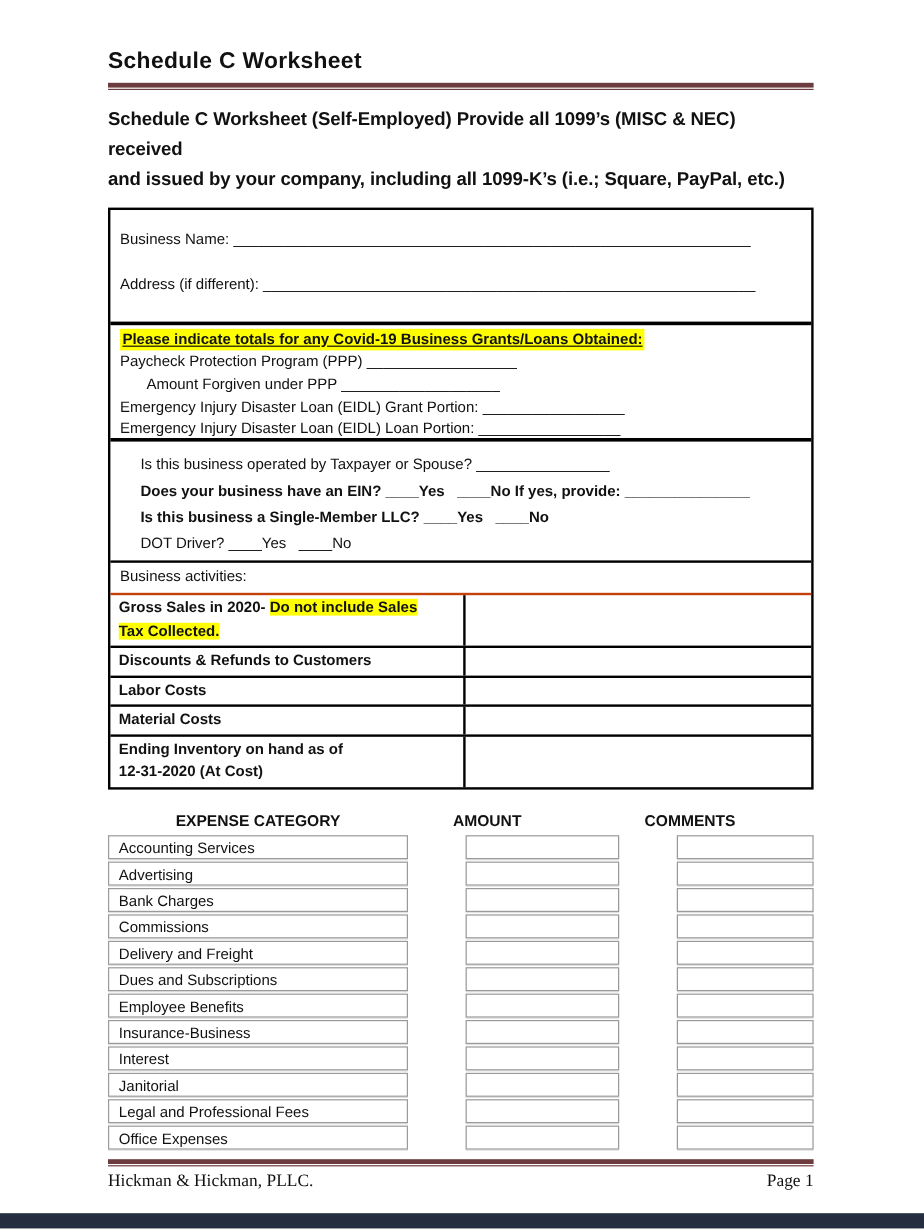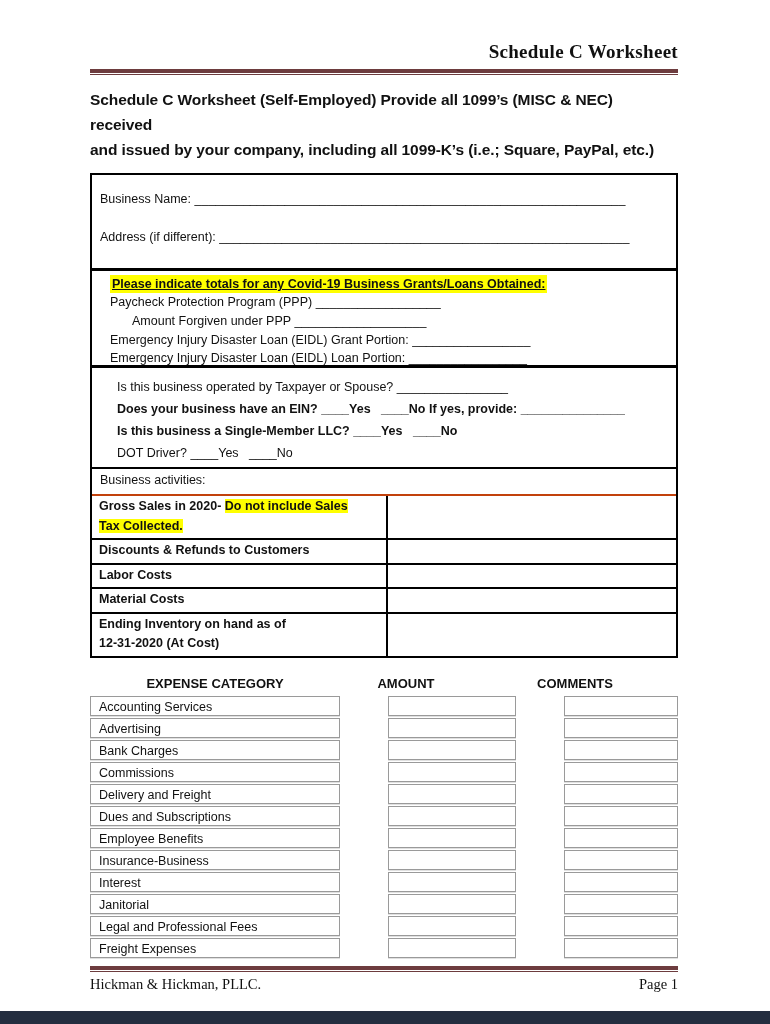--- a/index.html
+++ b/index.html
@@ -1,34 +1,34 @@
 <!DOCTYPE html>
 <html><head>
 <meta charset="utf-8">
 <style>
   html,body{margin:0;padding:0;background:#fff;}
   .page{position:relative;width:770px;height:1024px;background:#fff;overflow:hidden;
         font-family:"Liberation Sans","DejaVu Sans",sans-serif;color:#111;}
   .doc{position:absolute;left:90px;top:0;width:588px;}
 
-  .title{margin-top:40px;text-align:right;font-family:Liberation Serif, serif;
+  .title{margin-top:40px;text-align:left;font-family:Liberation Sans, sans-serif;
          font-size:19px;font-weight:600;letter-spacing:.3px;line-height:24px;}
   .hrule{margin-top:5px;}
   .hrule .thick{height:4px;background:var(--maroon);}
   .hrule .thin{height:1px;background:var(--maroon);margin-top:1px;}
 
   .intro{margin-top:12px;font-size:15.5px;line-height:25px;font-weight:700;
          white-space:pre-wrap;letter-spacing:-0.1px;}
 
   .formbox{margin-top:11px;border:2px solid #000;}
   .fline{font-size:12.5px;line-height:19px;white-space:pre-wrap;}
   .sec-a{box-sizing:border-box;height:93px;padding:15px 8px 0;}
   .sec-a .fline{margin-bottom:19px;}
   .sec-covid{box-sizing:border-box;height:100px;border-top:3px solid #000;border-bottom:3px solid #000;
-             padding:3px 18px 0;overflow:hidden;}
+             padding:3px 8px 0;overflow:hidden;}
   .covid-head{display:inline-block;background:var(--hl);font-weight:700;font-size:12.5px;line-height:18px;
               text-decoration:underline;padding:0 2px;}
   .sec-covid .fline{line-height:18.8px;}
   .indent{padding-left:22px;}
   .sec-q{box-sizing:border-box;height:99px;padding:8px 25px 0;overflow:hidden;}
   .sec-q .fline{line-height:22px;}
   .bold{font-weight:700;}
   .sec-act{box-sizing:border-box;height:27px;border-top:2px solid #000;padding:4px 8px 0;
            font-size:12.5px;}
 
@@ -186,21 +186,21 @@
           <div class="cell cat">Janitorial</div>
           <div class="cell amt"></div>
           <div class="cell com"></div>
         </div>
         <div class="exp-row">
           <div class="cell cat">Legal and Professional Fees</div>
           <div class="cell amt"></div>
           <div class="cell com"></div>
         </div>
         <div class="exp-row">
-          <div class="cell cat">Freight Expenses</div>
+          <div class="cell cat">Office Expenses</div>
           <div class="cell amt"></div>
           <div class="cell com"></div>
         </div>
       </div>
 
     <div class="hrule footer-rule">
       <div class="thick"></div>
       <div class="thin"></div>
     </div>
 

